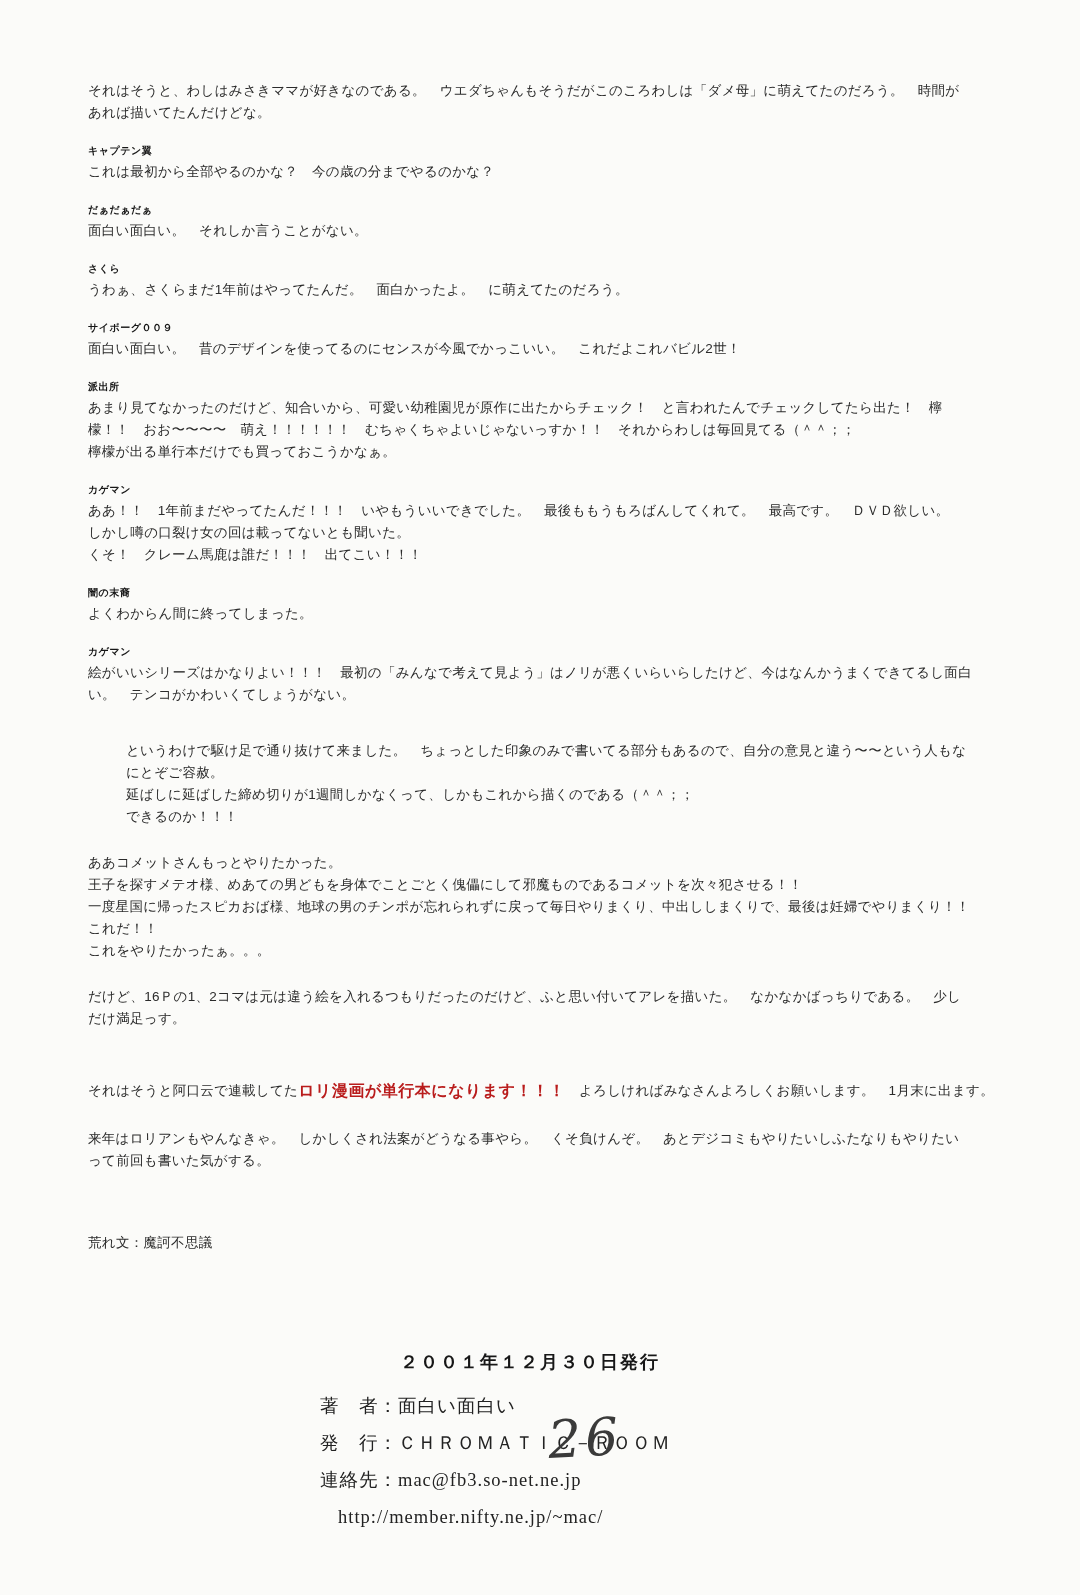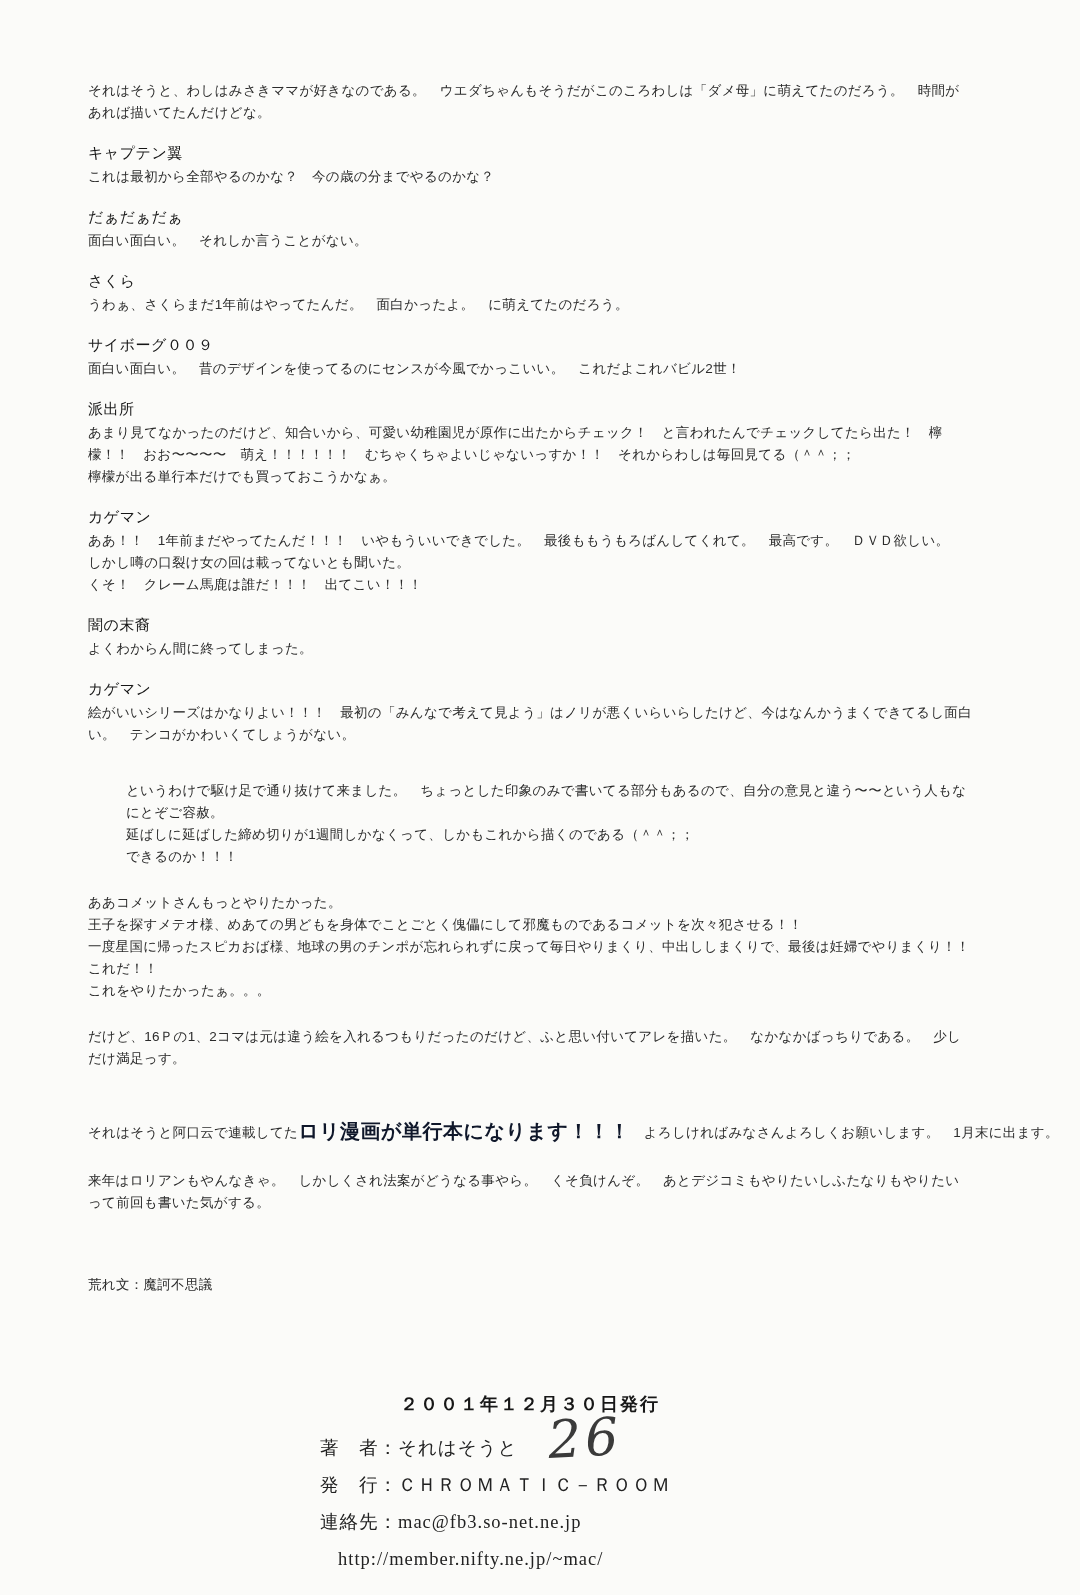--- a/index.html
+++ b/index.html
@@ -21,36 +21,36 @@
   .body {
     font-size: 13.5px;
     line-height: 22px;
     margin: 0;
     white-space: pre-line;
     letter-spacing: 0.3px;
     color: #2b2b2b;
   }
   .section { margin-top: 20px; }
   .heading {
-    font-size: 15px;
-    font-weight: normal;
+    font-size: 10px;
+    font-weight: bold;
     color: #161616;
     margin: 0 0 3px 0;
     letter-spacing: 0.5px;
   }
   .para { margin-top: 24px; }
   .gap-lg { margin-top: 34px; margin-left: 38px; }
   .announce-line1 {
     white-space: nowrap;
     line-height: 30px;
   }
   .announce-big {
-    font-size: 20px;
+    font-size: 16px;
     font-weight: bold;
-    color: #0f172a;
+    color: #b91c1c;
     letter-spacing: 0.5px;
     vertical-align: -1px;
   }
   .signature { margin-top: 38px; }
   .colophon {
     margin-top: 96px;
     width: 420px;
     margin-left: 232px;
     font-family: "Liberation Serif", "DejaVu Serif", serif;
     color: #222;
@@ -151,21 +151,21 @@
   <div class="body para">
     <div class="announce-line1"><span>それはそうと阿口云で連載してた</span><span class="announce-big">ロリ漫画が単行本になります！！！</span><span>　よろしければみなさんよろしくお願いします。　1月末に出ます。</span></div>
     <div>来年はロリアンもやんなきゃ。　しかしくされ法案がどうなる事やら。　くそ負けんぞ。　あとデジコミもやりたいしふたなりもやりたいって前回も書いた気がする。</div>
   </div>
 
 
   <p class="body signature">荒れ文：魔訶不思議</p>
 
   <div class="colophon">
     <div class="colophon-date">２００１年１２月３０日発行</div>
-    <div class="colophon-line">著　者：それはそうと</div>
+    <div class="colophon-line">著　者：面白い面白い</div>
     <div class="colophon-line">発　行：ＣＨＲＯＭＡＴＩＣ－ＲＯＯＭ</div>
     <div class="colophon-line">連絡先：mac@fb3.so-net.ne.jp</div>
     <div class="colophon-url">http://member.nifty.ne.jp/~mac/</div>
   </div>
 
 </div>
 
 <div class="pagenum">26</div>
 
 </body></html>

